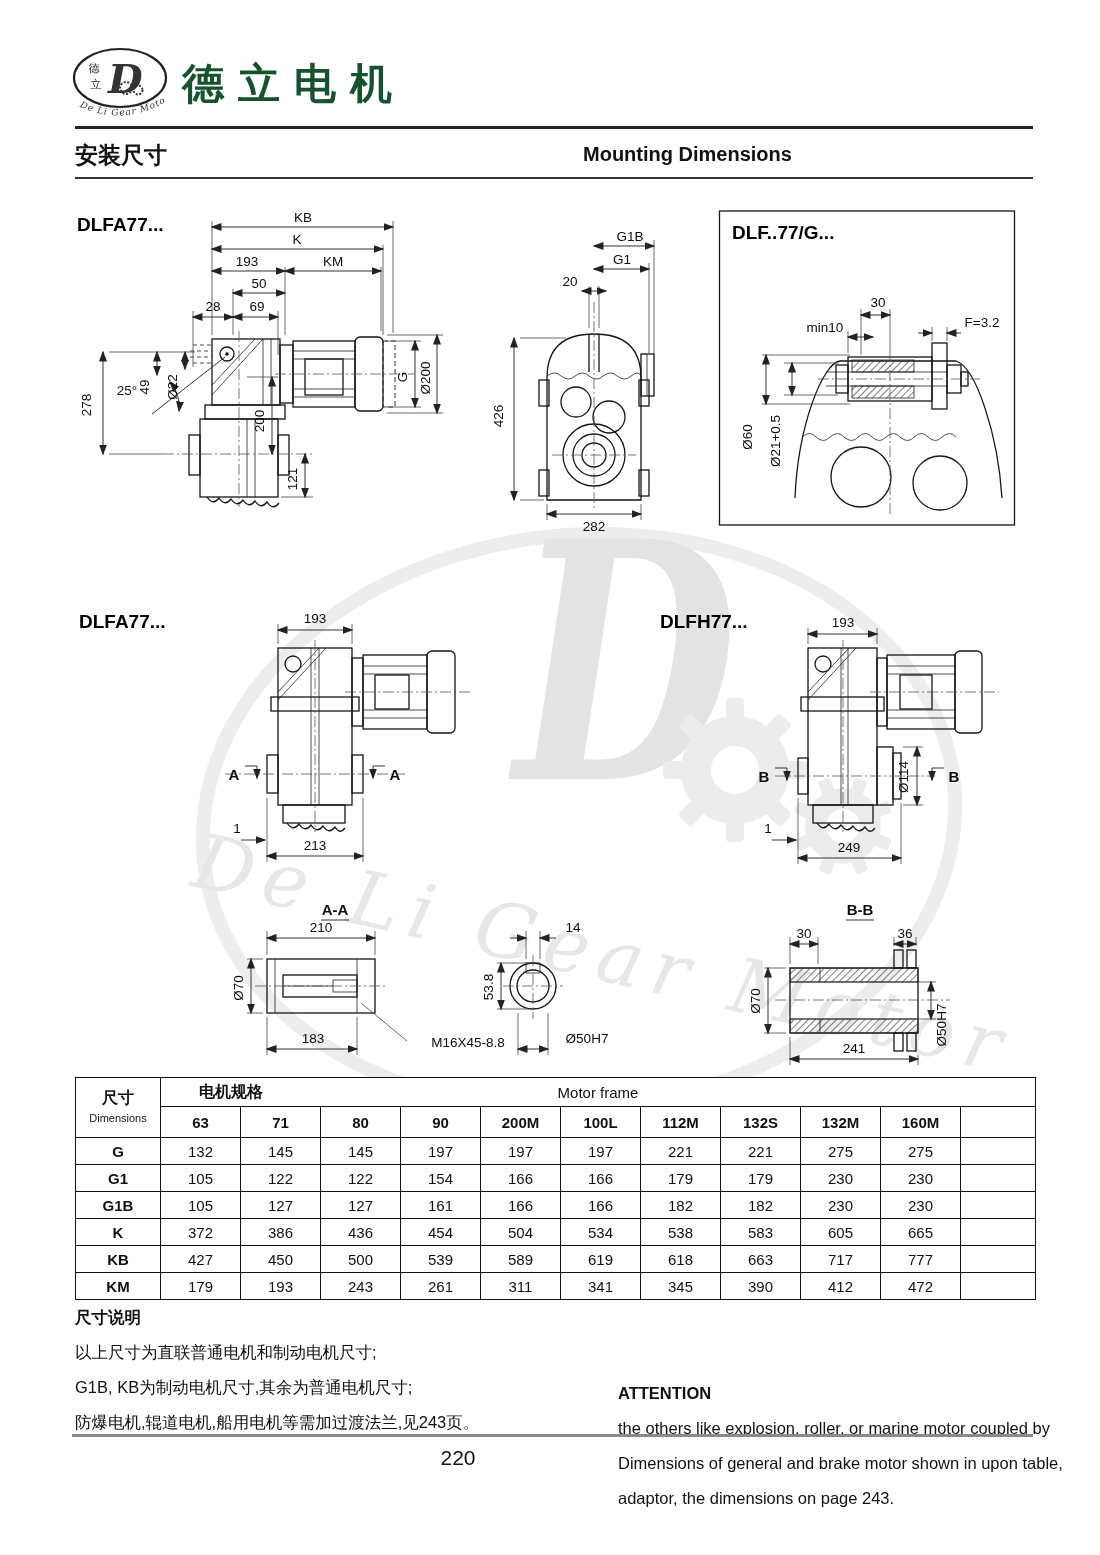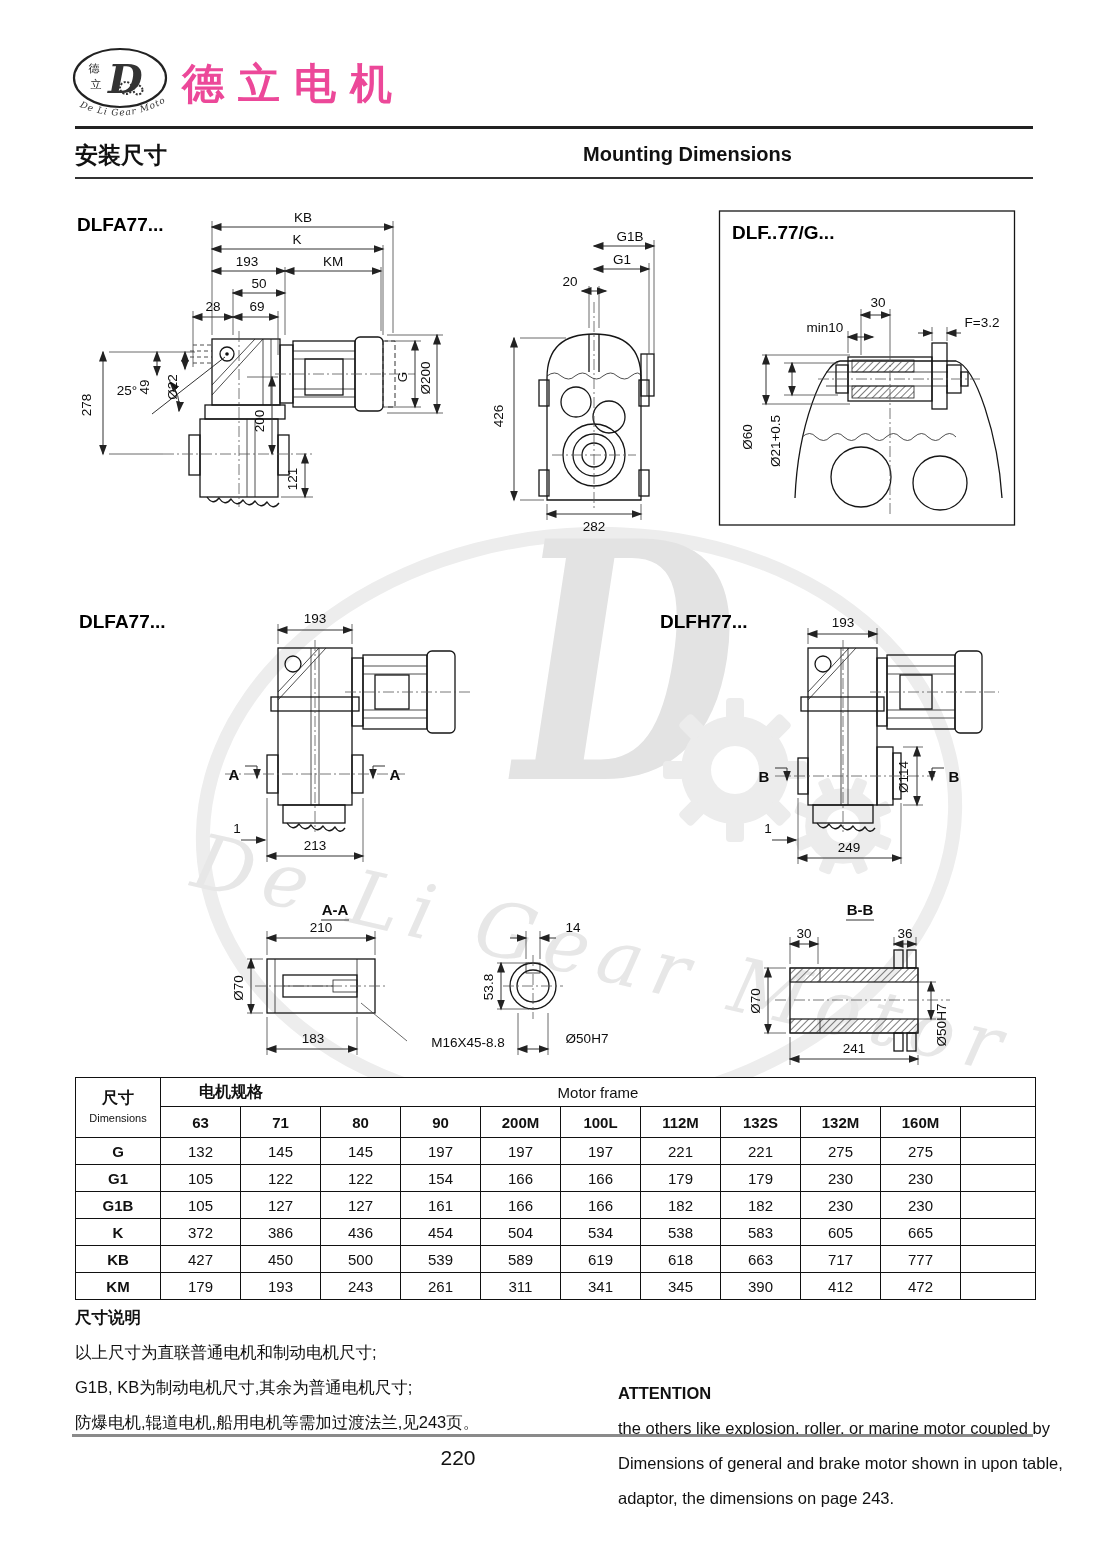--- a/index.html
+++ b/index.html
@@ -1,20 +1,20 @@
 <!DOCTYPE html>
 <html><head>
 <meta charset="utf-8">
 <style>
   html,body{margin:0;padding:0;background:#fff;}
   .page{position:relative;width:1100px;height:1555px;background:#fff;overflow:hidden;
         font-family:"Liberation Sans",sans-serif;color:#111;}
   
   .brand-name{position:absolute;left:182px;top:56px;font-family:"DejaVu Serif",serif;
-              font-weight:bold;font-size:42px;letter-spacing:14px;color:#ec4899;}
+              font-weight:bold;font-size:42px;letter-spacing:14px;color:#14532d;}
   .rule1{position:absolute;left:75px;top:126px;width:958px;height:3px;background:#222;}
   .title-cn{position:absolute;left:75px;top:140px;font-size:23px;font-weight:bold;}
   .title-en{position:absolute;left:583px;top:143px;font-size:20px;font-weight:bold;}
   .rule2{position:absolute;left:75px;top:177px;width:958px;height:2px;background:#333;}
   
   .drawings{position:absolute;left:75px;top:198px;width:985px;height:878px;}
   .drawings svg{position:absolute;z-index:2;overflow:visible;}
   .wm{position:absolute;z-index:1;}
   .wm-ellipse{left:120px;top:330px;width:740px;height:560px;border:14px solid #ededed;
               border-radius:50%;transform:rotate(-6deg);}

